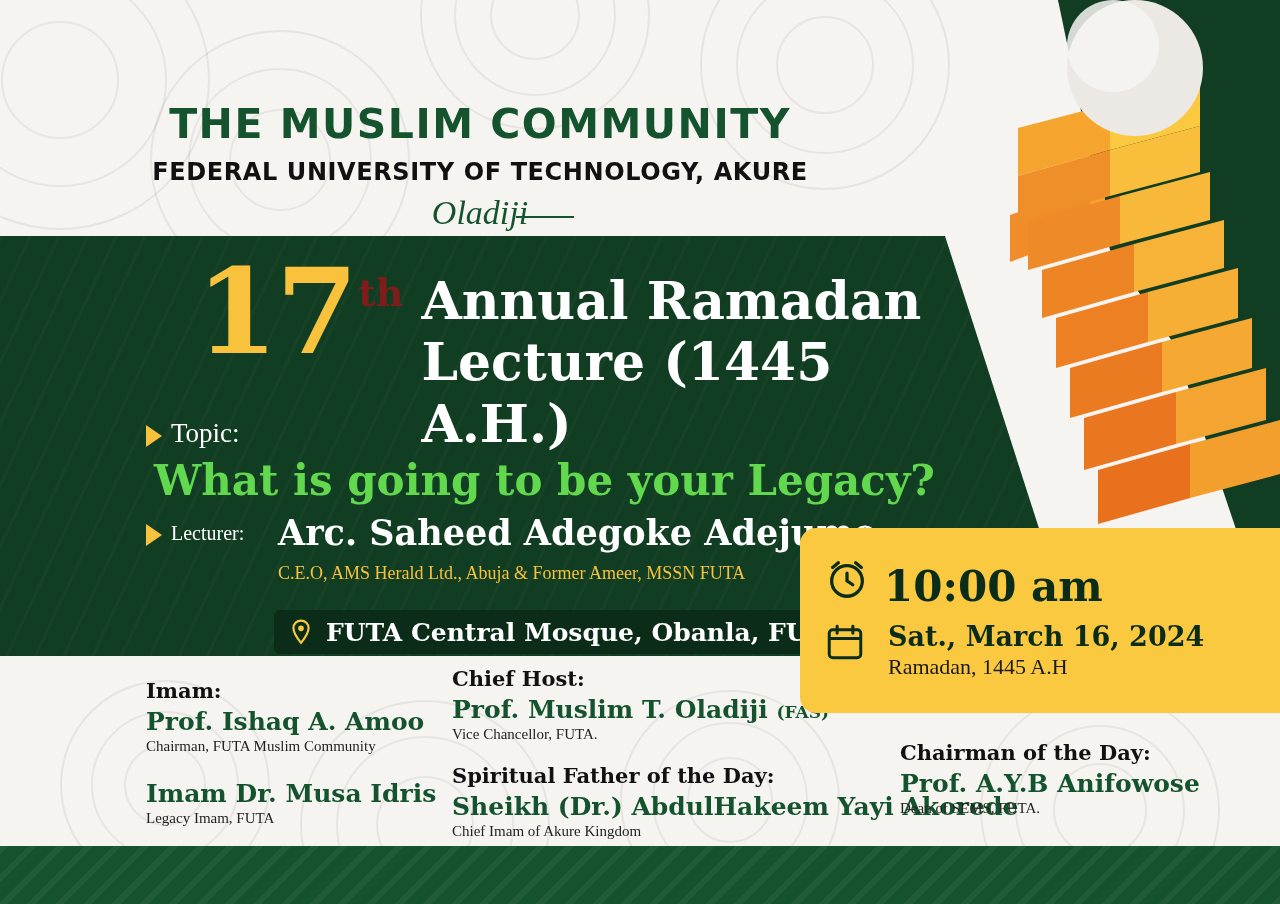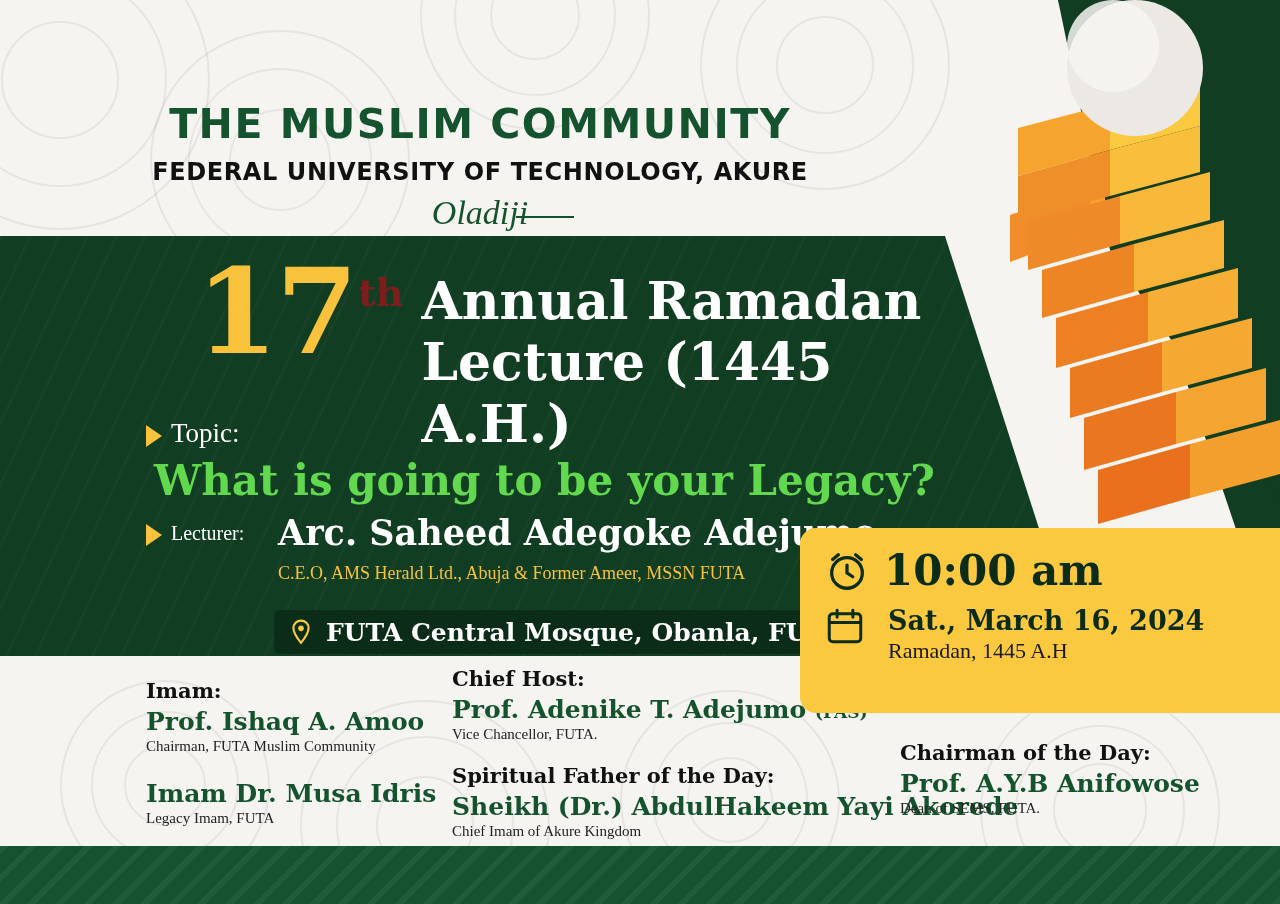--- a/index.html
+++ b/index.html
@@ -221,20 +221,21 @@
     border-radius: 16px 0 0 16px;
     z-index: 5;
     padding: 18px 24px;
   }
   .time-row { display: flex; align-items: center; gap: 14px; }
   .time-text {
     font-size: 42px;
     font-weight: bold;
     color: #0b2c18;
     font-family: "DejaVu Serif", serif;
+    margin-top: 16px;
   }
   .date-row { display: flex; align-items: flex-start; gap: 22px; margin-top: 10px; }
   .date-main {
     font-size: 27px;
     font-weight: bold;
     color: #0b2c18;
     font-family: "DejaVu Serif", serif;
   }
   .date-sub {
     font-size: 22px;
@@ -397,21 +398,21 @@
       <div class="person-name">Prof. Ishaq A. Amoo</div>
       <div class="person-sub">Chairman, FUTA Muslim Community</div>
       <div class="gap"></div>
       <div class="person-name">Imam Dr. Musa Idris</div>
       <div class="person-sub">Legacy Imam, FUTA</div>
     </div>
 
     <div class="col c2">
       <div class="role-label">Chief Host:</div>
       <div class="person-name">
-        <span>Prof. Adenike T. Adejumo</span>
+        <span>Prof. Muslim T. Oladiji</span>
         <span class="suffix">(FAS)</span>
       </div>
       <div class="person-sub">Vice Chancellor, FUTA.</div>
       <div class="gap"></div>
       <div class="role-label">Spiritual Father of the Day:</div>
       <div class="person-name">Sheikh (Dr.) AbdulHakeem Yayi Akorede</div>
       <div class="person-sub">Chief Imam of Akure Kingdom</div>
     </div>
 
     <div class="col c3">

